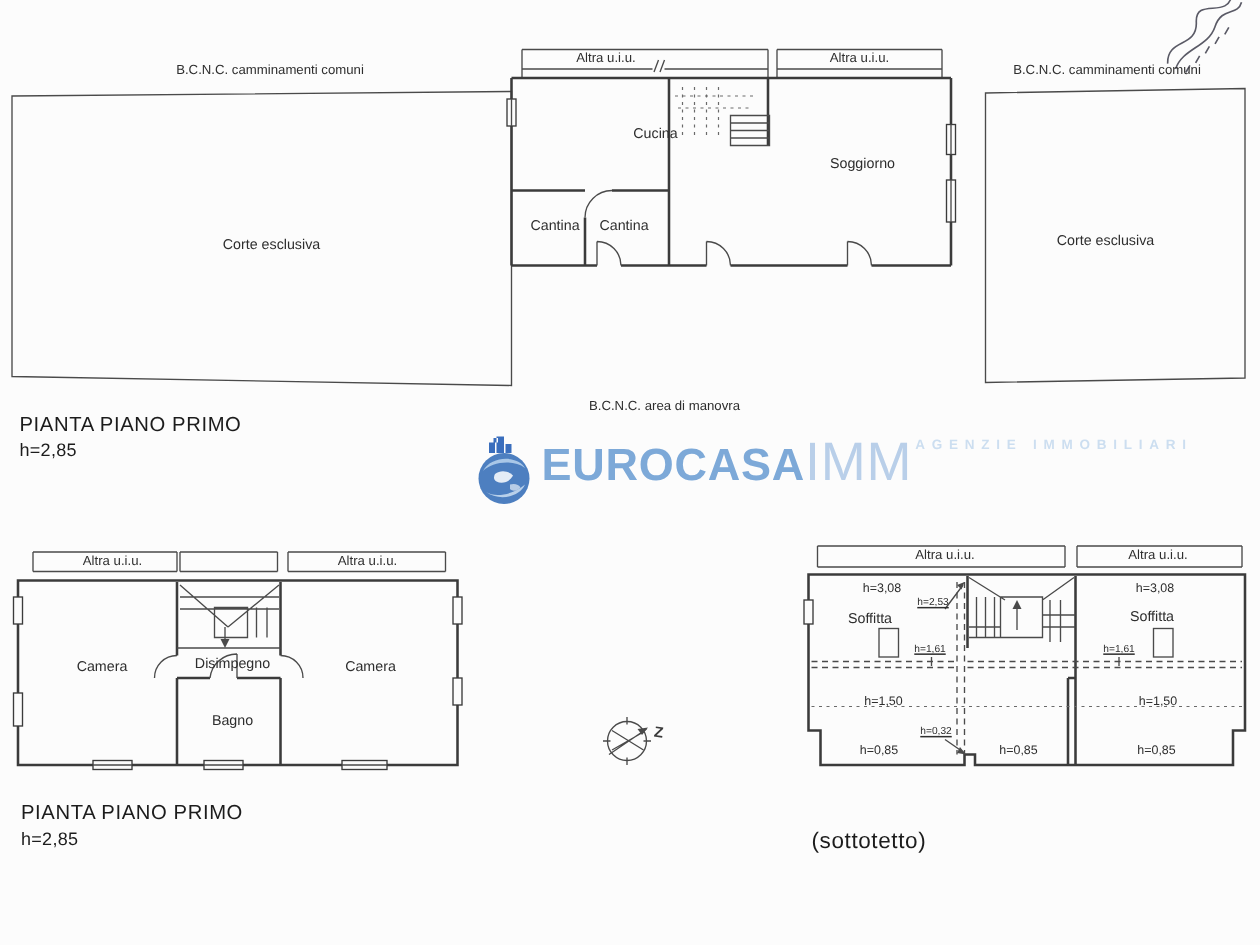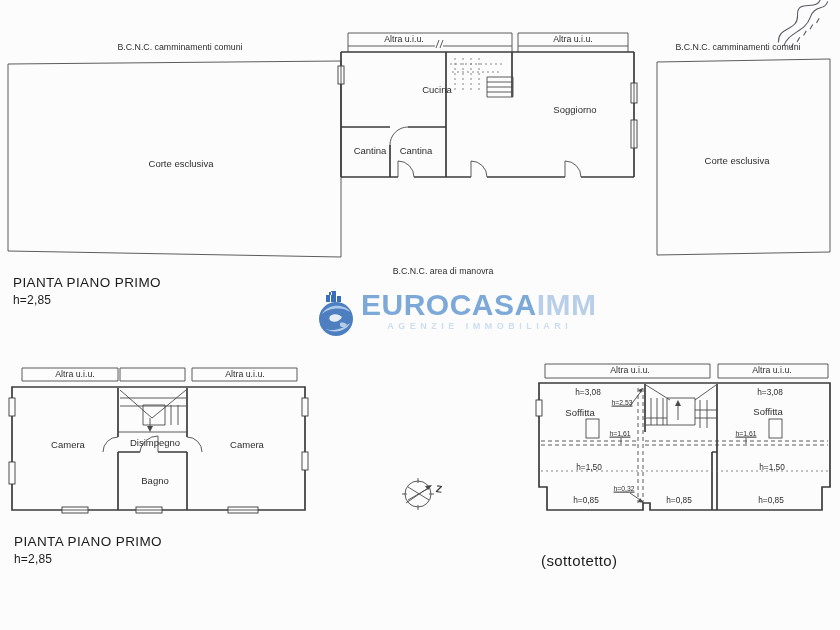--- a/index.html
+++ b/index.html
@@ -26,24 +26,24 @@
   .tiny{font-size:6.8px;}
   .u{text-decoration:underline;}
   .ttl{
     position:absolute; font-size:13.5px; letter-spacing:0.4px;
     white-space:nowrap; line-height:1; color:#1c1c1c;
   }
   .hgt{font-size:12px; letter-spacing:0.2px;}
   .compass-lbl{position:absolute; font-size:10px; transform:translate(-50%,-50%) rotate(8deg); font-weight:bold; color:#3b3b3b;}
   
   .logo{position:absolute; left:316px; top:290px; display:flex; align-items:flex-start; gap:3px;}
-  .logo-text{display:flex; flex-direction:column;text-align:center;}
+  .logo-text{display:flex; flex-direction:row;}
   .logo-row{display:flex; align-items:baseline; line-height:1;}
   .logo-brand{font-size:30px; font-weight:bold; letter-spacing:0.5px;}
-  .logo-suffix{font-size:30px; font-weight:bold; letter-spacing:0.5px;}
+  .logo-suffix{font-size:36px; font-weight:normal; letter-spacing:0.5px;}
   .logo-tagline{font-size:9px; font-weight:bold; letter-spacing:4.5px; margin-top:1px; margin-left:2px;}
 </style>
 </head>
 <body>
 
 <div class="page">
 
   <svg class="linework" viewBox="0 0 840 630">
 
     <g>

